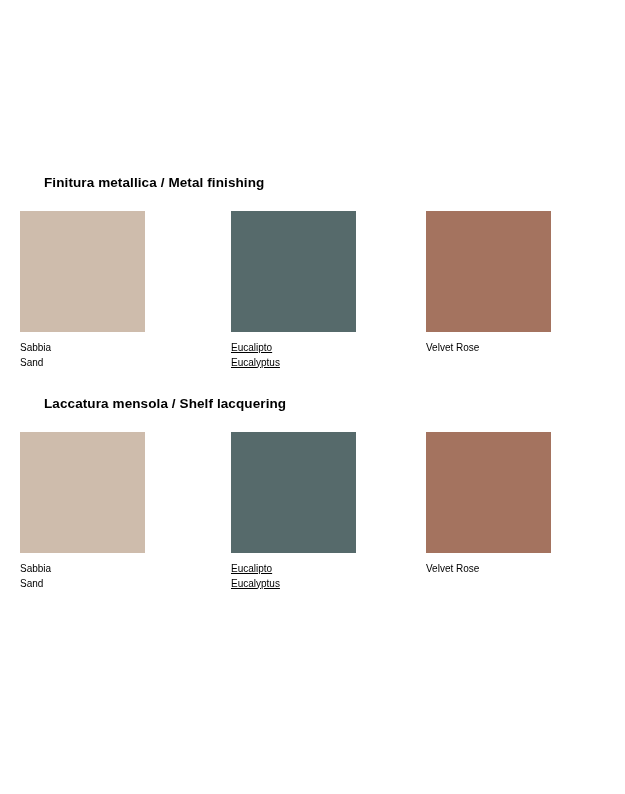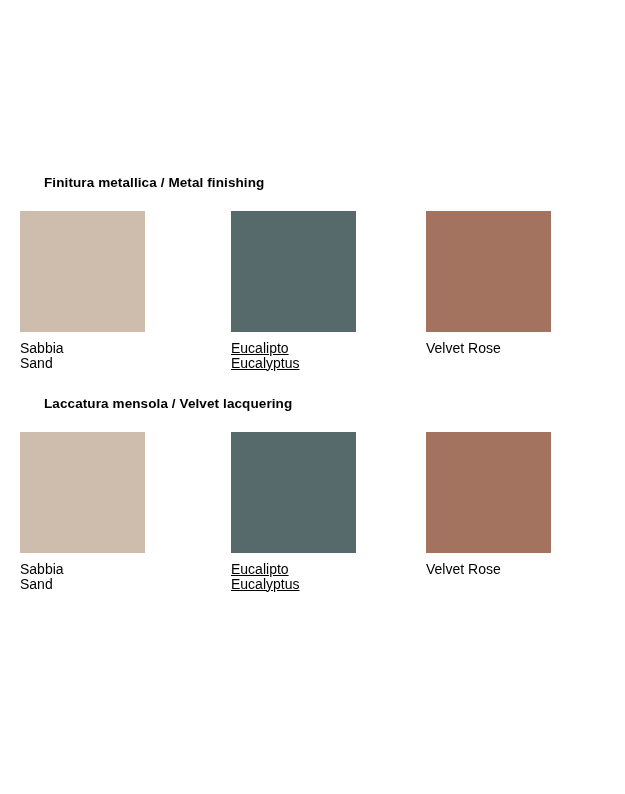--- a/index.html
+++ b/index.html
@@ -60,21 +60,21 @@
   .swatch-col-1 { left: 231px; text-decoration: underline; }
   .swatch-col-2 { left: 426px; }
 
   .swatch-chip {
     width: 125px;
     height: 121px;
     display: block;
   }
   .swatch-labels {
     margin-top: 9px;
-    font-size: 14px;
+    font-size: 10px;
     line-height: 14.5px;
     color: #000000;
     white-space: nowrap;
   }
   .swatch-label-it,
   .swatch-label-en {
     display: block;
   }
   .swatch-label-en:empty { display: none; }
 </style>
@@ -108,21 +108,21 @@
         <div class="swatch-labels">
           <span class="swatch-label-it">Velvet Rose</span>
 
         </div>
       </div>
 
     </div>
   </div>
 
   <div class="section section-2">
-    <div class="section-heading">Laccatura mensola / Velvet lacquering</div>
+    <div class="section-heading">Laccatura mensola / Shelf lacquering</div>
     <div class="swatch-row">
 
       <div class="swatch-item swatch-col-0">
         <div class="swatch-chip" style="background-color: rgb(206, 188, 172);"></div>
         <div class="swatch-labels">
           <span class="swatch-label-it">Sabbia</span>
           <span class="swatch-label-en">Sand</span>
         </div>
       </div>
 

